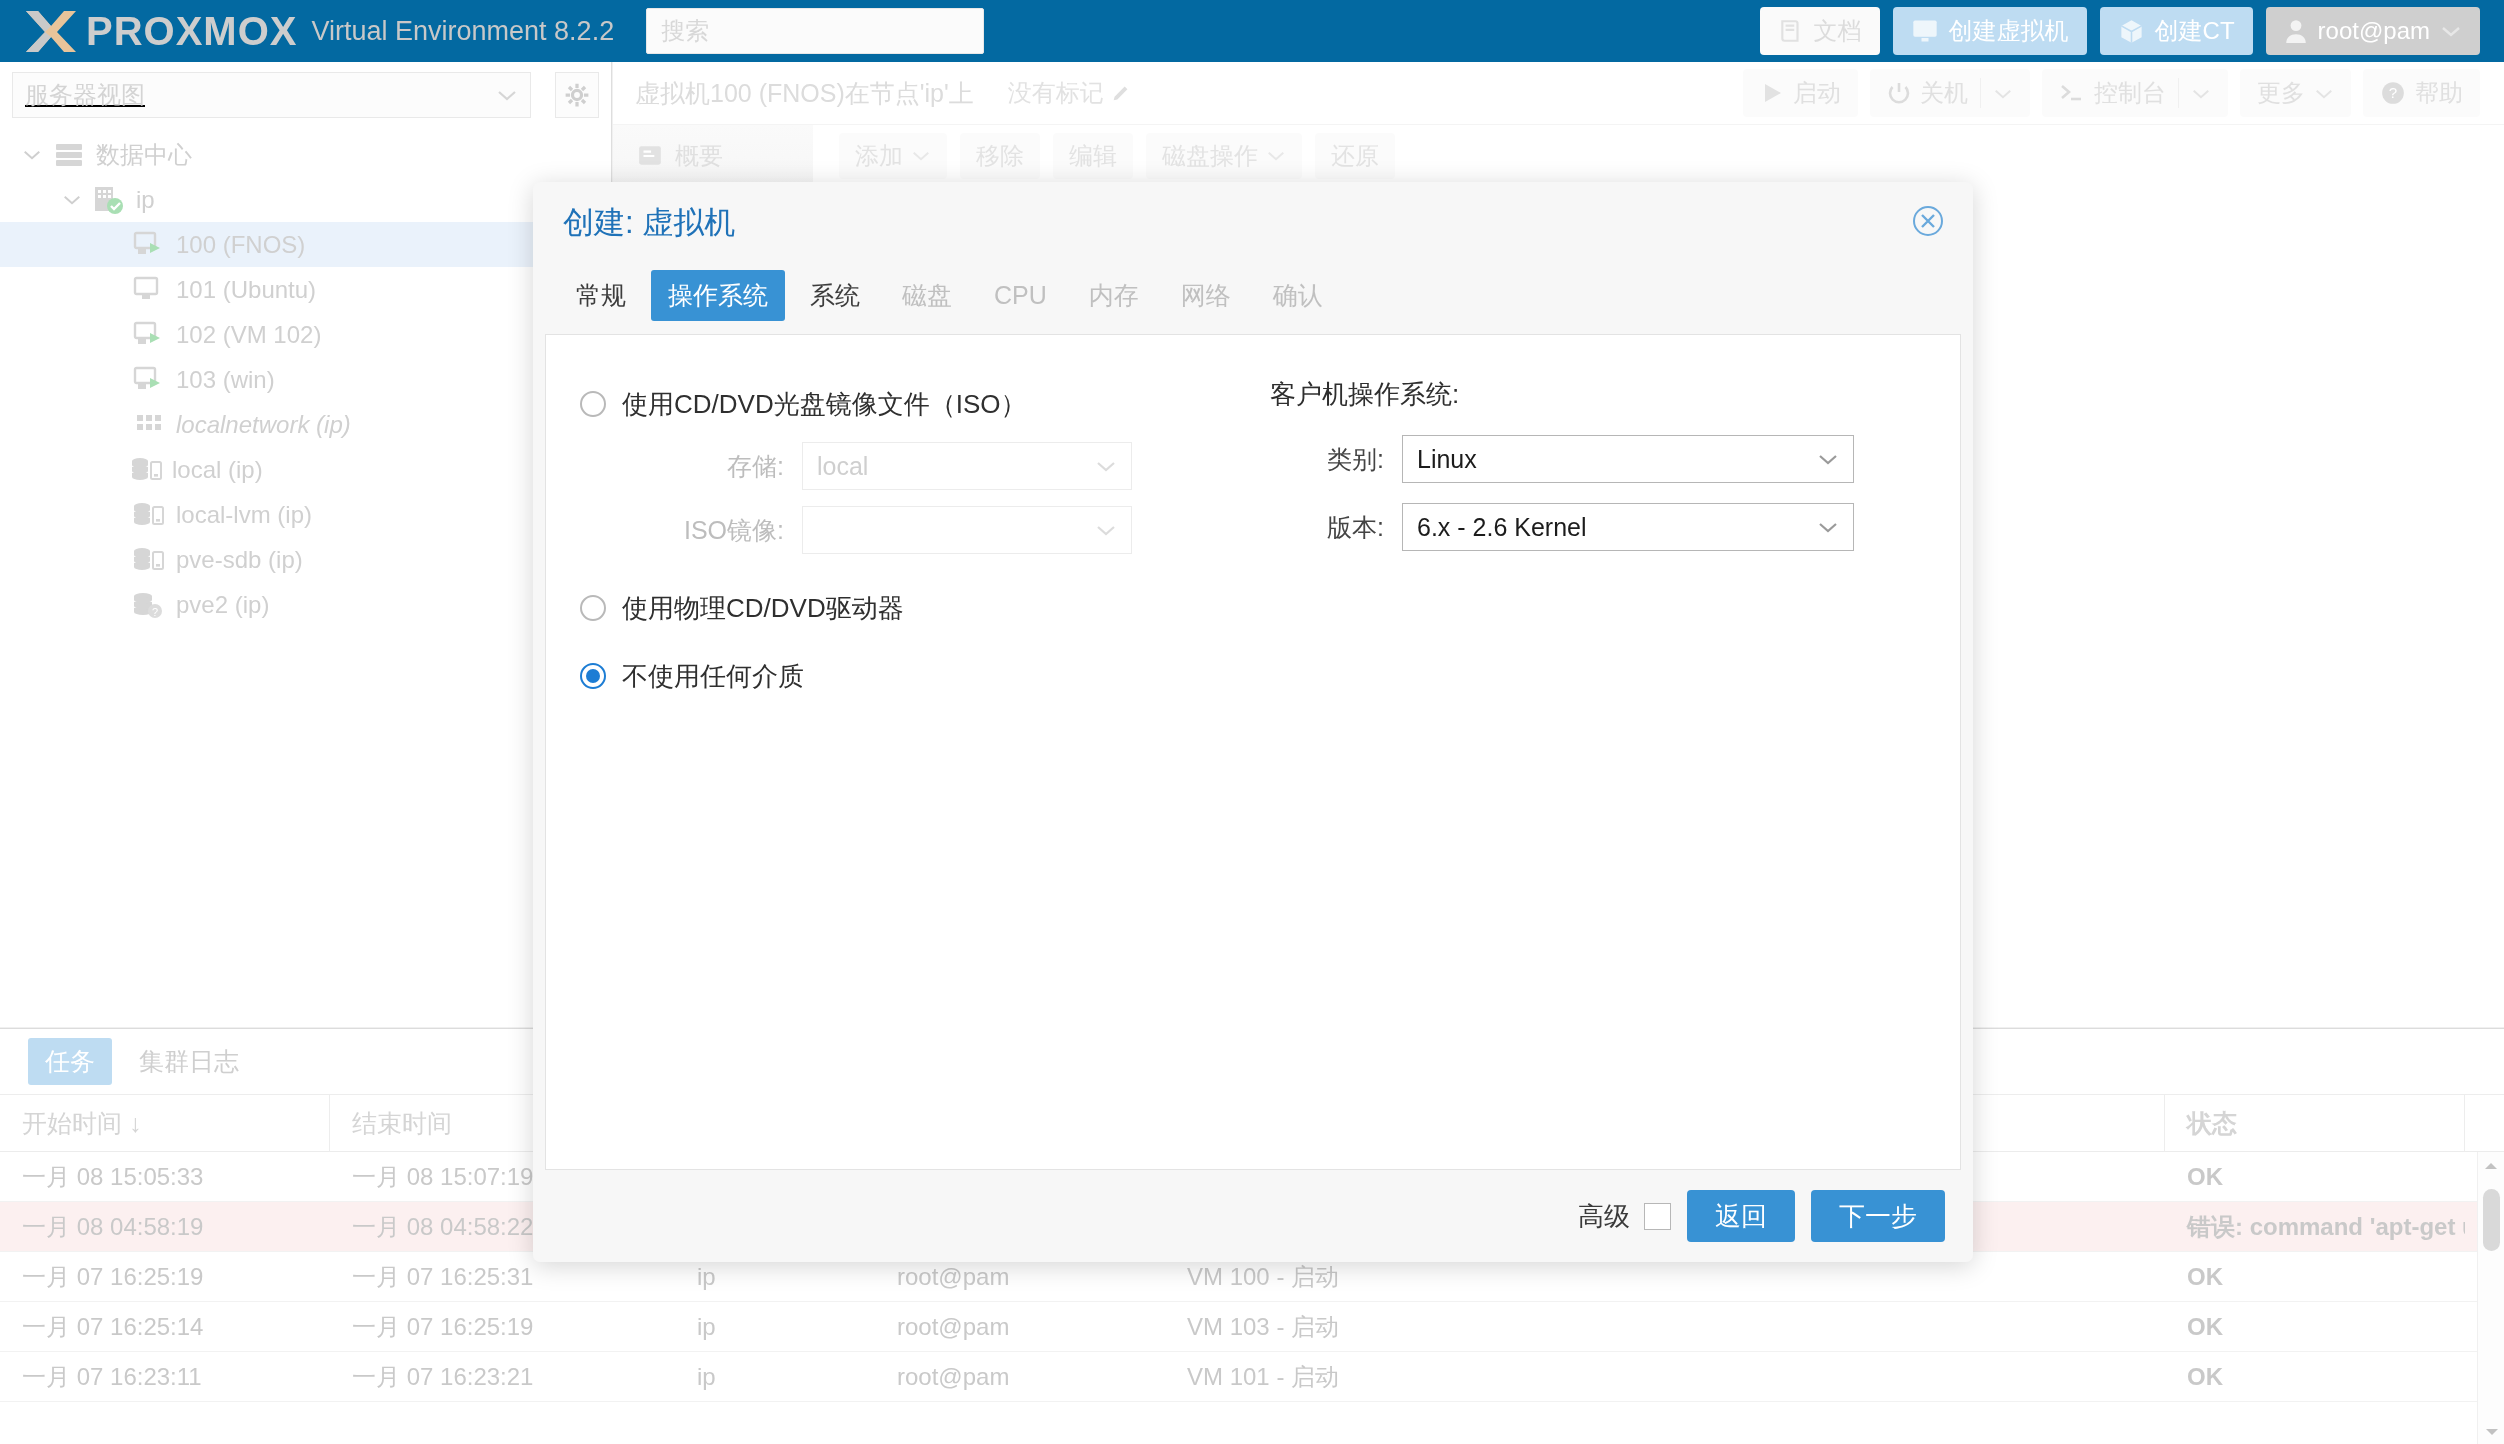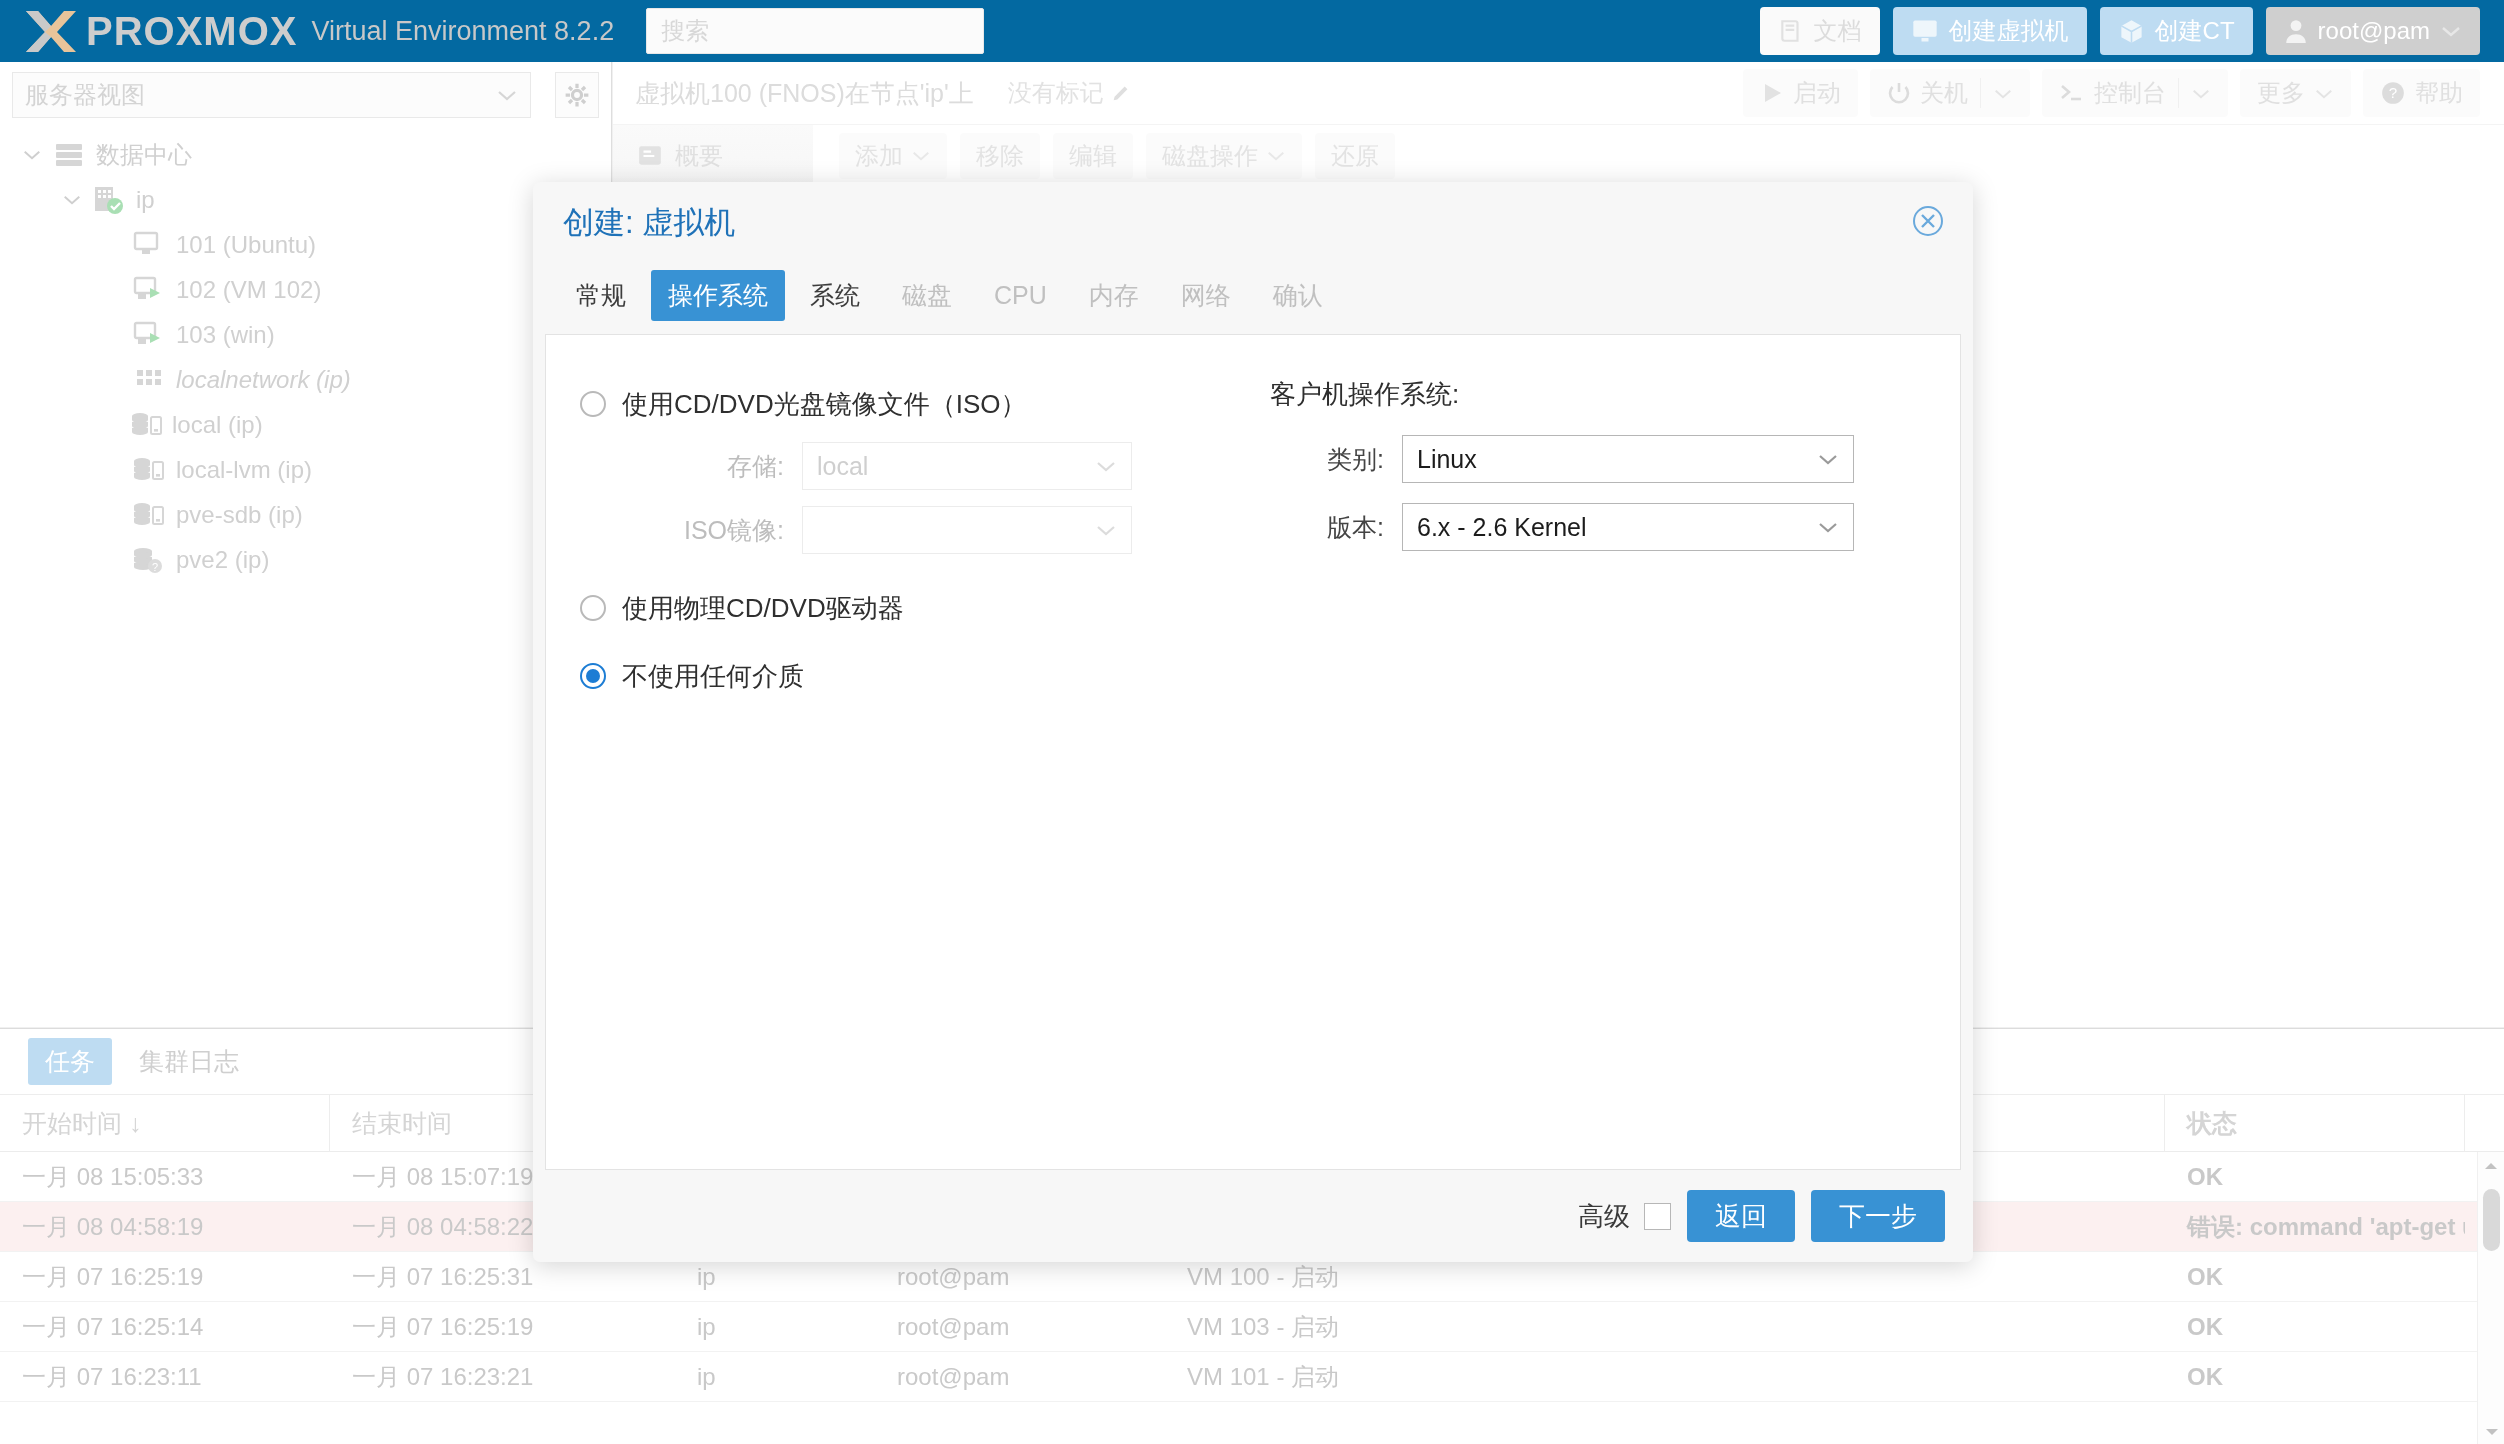--- a/index.html
+++ b/index.html
@@ -40,21 +40,21 @@
   .tbtn-plain { background: #fafafa; color: #dcdcdc; }
   .tbtn-blue { background: #bedcf2; color: #ffffff; }
   .tbtn-gray { background: #cfcfcf; color: #ffffff; }
   .tbtn svg { opacity: .75; }
 
   
   .sidebar {
     position: absolute; top: 62px; left: 0; width: 612px; height: 965px;
     background: #ffffff; border-right: 1px solid #dedede;
   }
-  .view-row { display: flex; align-items: center; padding: 10px 12px 8px 12px; gap: 24px; }
+  .view-row { display: flex; align-items: center; padding: 10px 12px 8px 12px; gap: 24px; text-decoration: underline; }
   .view-select {
     flex: 1; height: 46px; background: #fcfcfc; border: 1px solid #e9e9e9;
     display: flex; align-items: center; padding: 0 12px;
     font-size: 24px; color: #d4d4d4;
   }
   .view-select .caret { margin-left: auto; }
   .gear-btn {
     width: 44px; height: 46px; background: #fcfcfc; border: 1px solid #e9e9e9;
     display: flex; align-items: center; justify-content: center;
   }
@@ -260,20 +260,31 @@
       <rect x="5" y="10" width="3" height="3"></rect>
                   <rect x="10" y="10" width="3" height="3"></rect>
                   <rect x="15" y="10" width="3" height="3"></rect>
                 </g>
       <circle cx="22" cy="21" r="8" fill="#a9dfb4"></circle>
                 <path d="M18 21 l3 3 l6 -6" stroke="#fff" stroke-width="2.4" fill="none"></path>
               </svg>
             </span>
             <span>ip</span>
           </div>
+          <div class="tree-row selected" style="padding-left: 102px;">
+            <span class="tw"></span>
+            <span class="ico">
+              <svg width="32" height="28" viewBox="0 0 32 28">
+      <rect x="2" y="2" width="20" height="15" rx="1.5" fill="none" stroke="#d6d6d6" stroke-width="2.4"></rect>
+      <rect x="5" y="18" width="8" height="5" fill="#d6d6d6"></rect>
+      <path d="M17 12 l10 5 l-10 5 z" fill="#a9dfb4"></path>
+              </svg>
+            </span>
+            <span>100 (FNOS)</span>
+          </div>
           <div class="tree-row" style="padding-left: 102px;">
             <span class="tw"></span>
             <span class="ico">
               <svg width="32" height="28" viewBox="0 0 32 28">
       <rect x="2" y="2" width="22" height="16" rx="1.5" fill="none" stroke="#d6d6d6" stroke-width="2.4"></rect>
       <rect x="9" y="19" width="8" height="4" fill="#d6d6d6"></rect>
               </svg>
             </span>
             <span>101 (Ubuntu)</span>
           </div>

